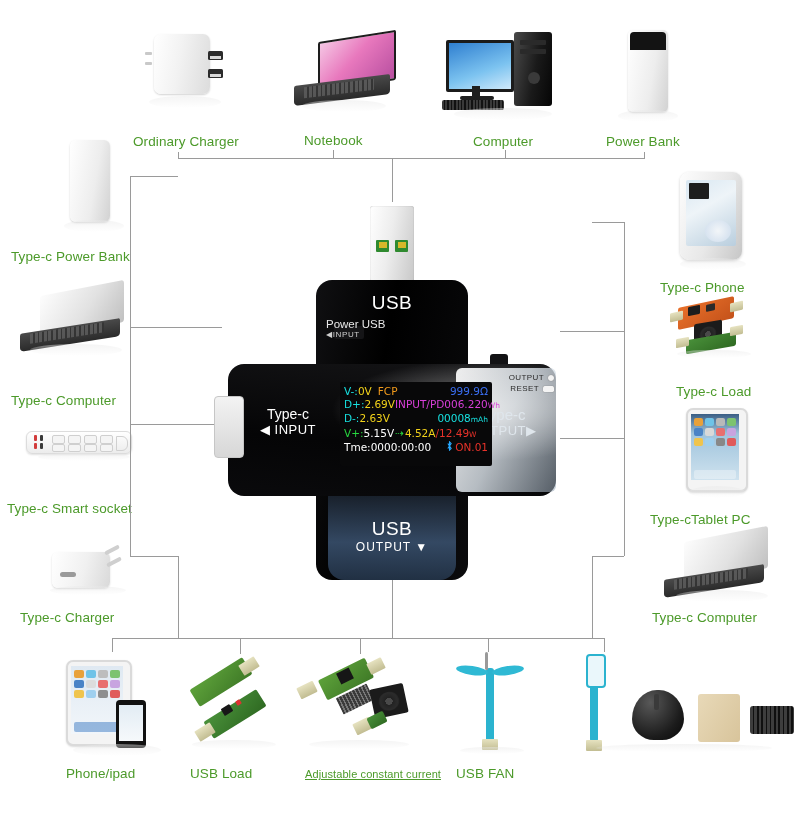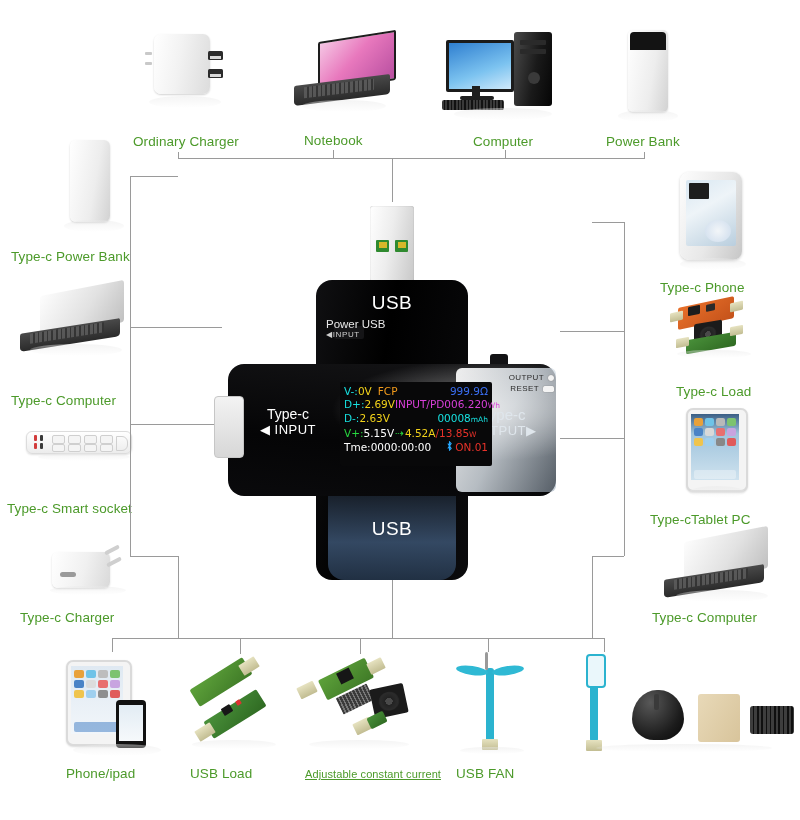--- a/index.html
+++ b/index.html
@@ -483,21 +483,21 @@
           <span>00008</span><span class="tiny">mAh</span>
         </span>
       </div>
       <div class="row">
         <span class="l">
           <span class="c-green">V+:</span>
           <span class="c-white">5.15V</span>
           <span class="c-green" style="margin:0 1px;">⇢</span>
           <span class="c-yellow">4.52A</span>
           <span class="c-red">/</span>
-          <span class="c-red">13.85</span>
+          <span class="c-red">12.49</span>
             <span class="c-red tiny">W</span>
         </span>
         <span></span>
       </div>
       <div class="row">
         <span class="l">
           <span class="c-white">Tme:</span>
           <span class="c-white">0000:00:00</span>
         </span>
         <span class="l">
@@ -507,16 +507,20 @@
             </svg>
           </span>
           <span class="c-red">ON.01</span>
         </span>
       </div>
     </div>
 
 
     <div class="arm-label" style="left:0;top:318px;">
       <div class="big">USB</div>
+      <div class="small">
+        <span>OUTPUT</span>
+        <span>▼</span>
+      </div>
     </div>
   </div>
 
 </div>
 
 </body></html>

